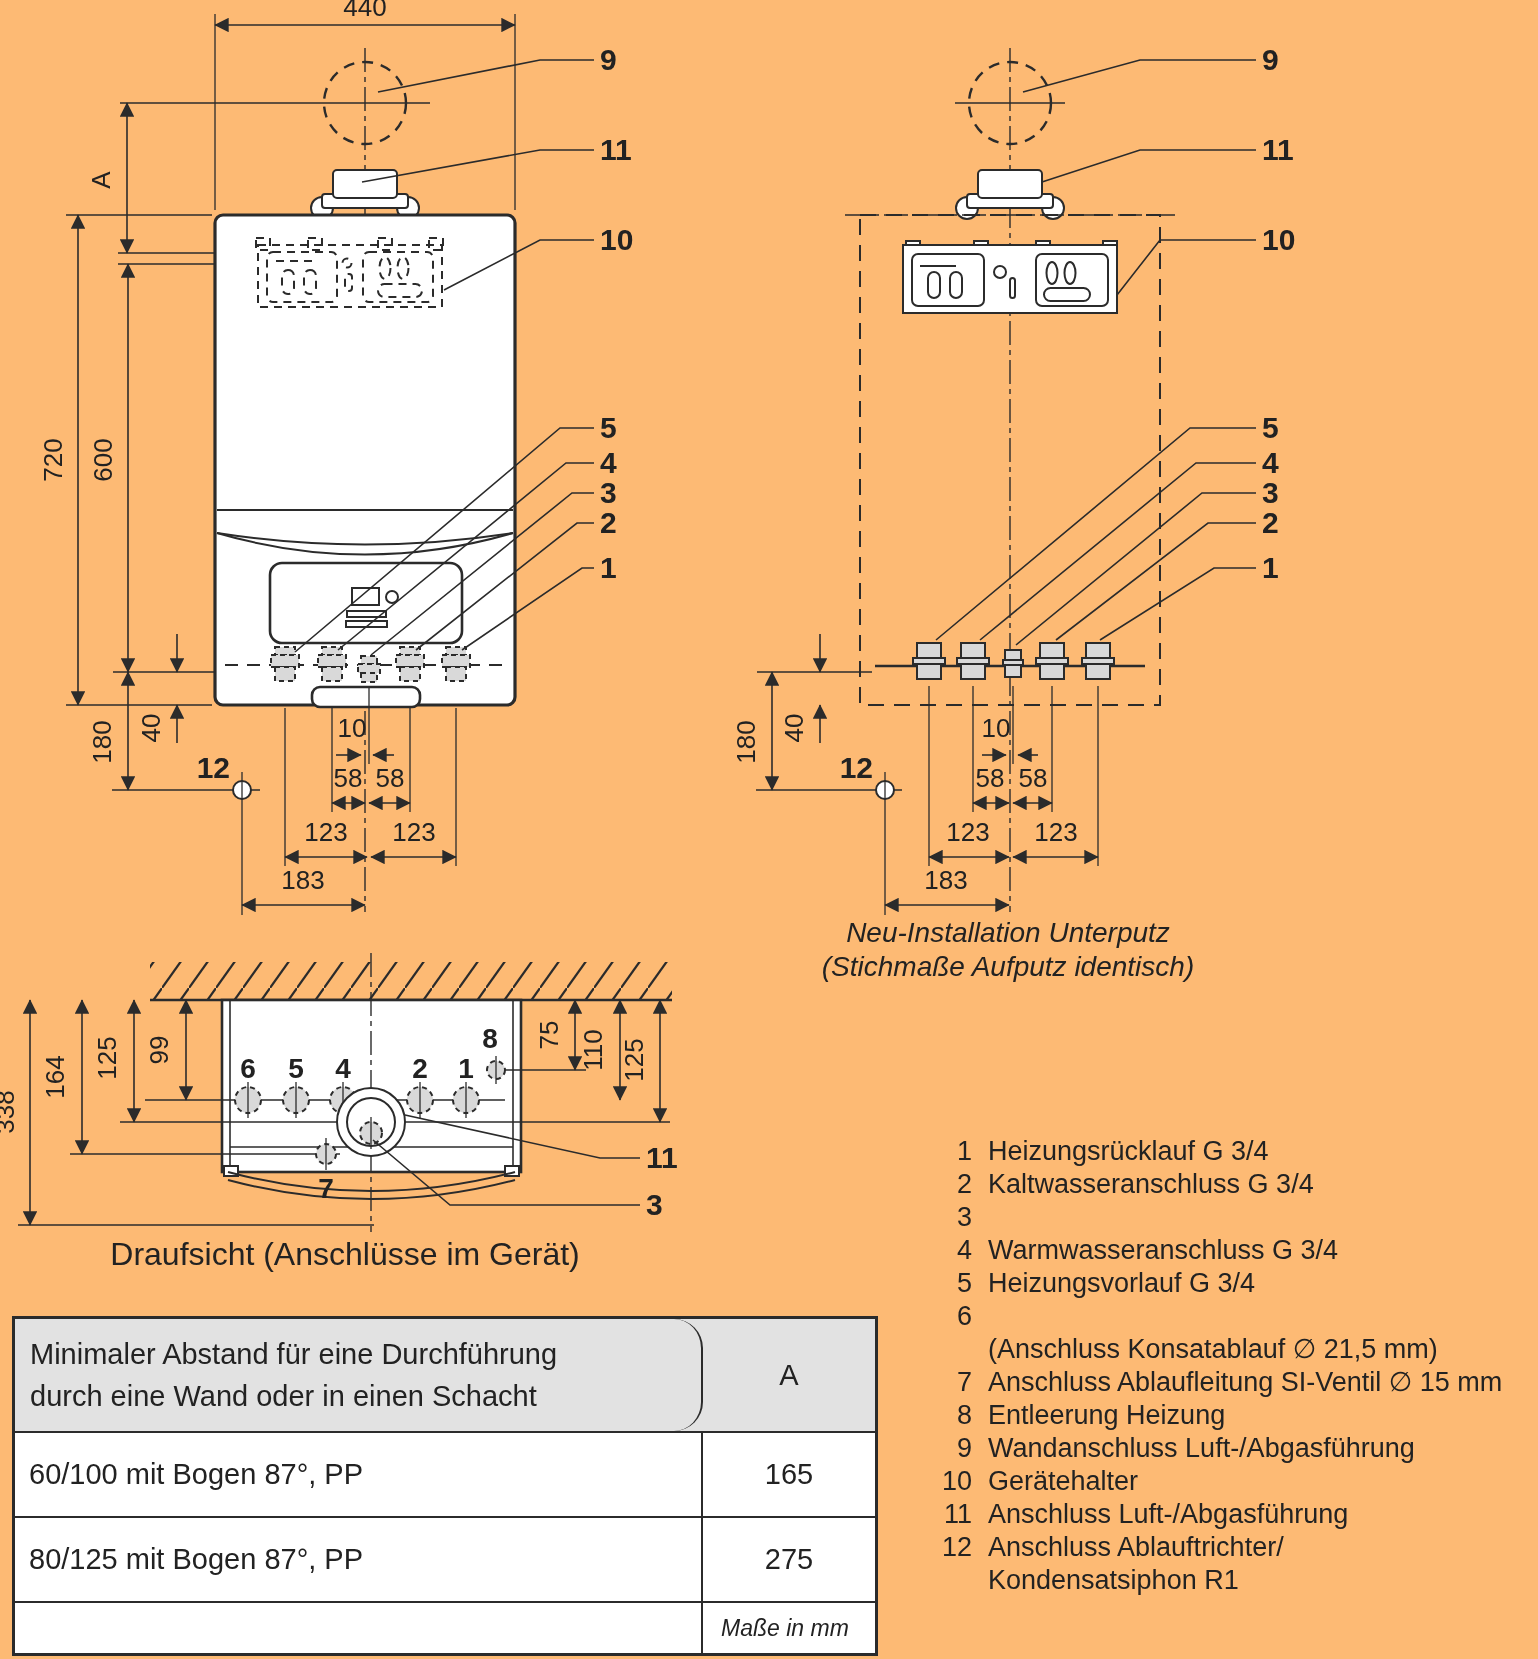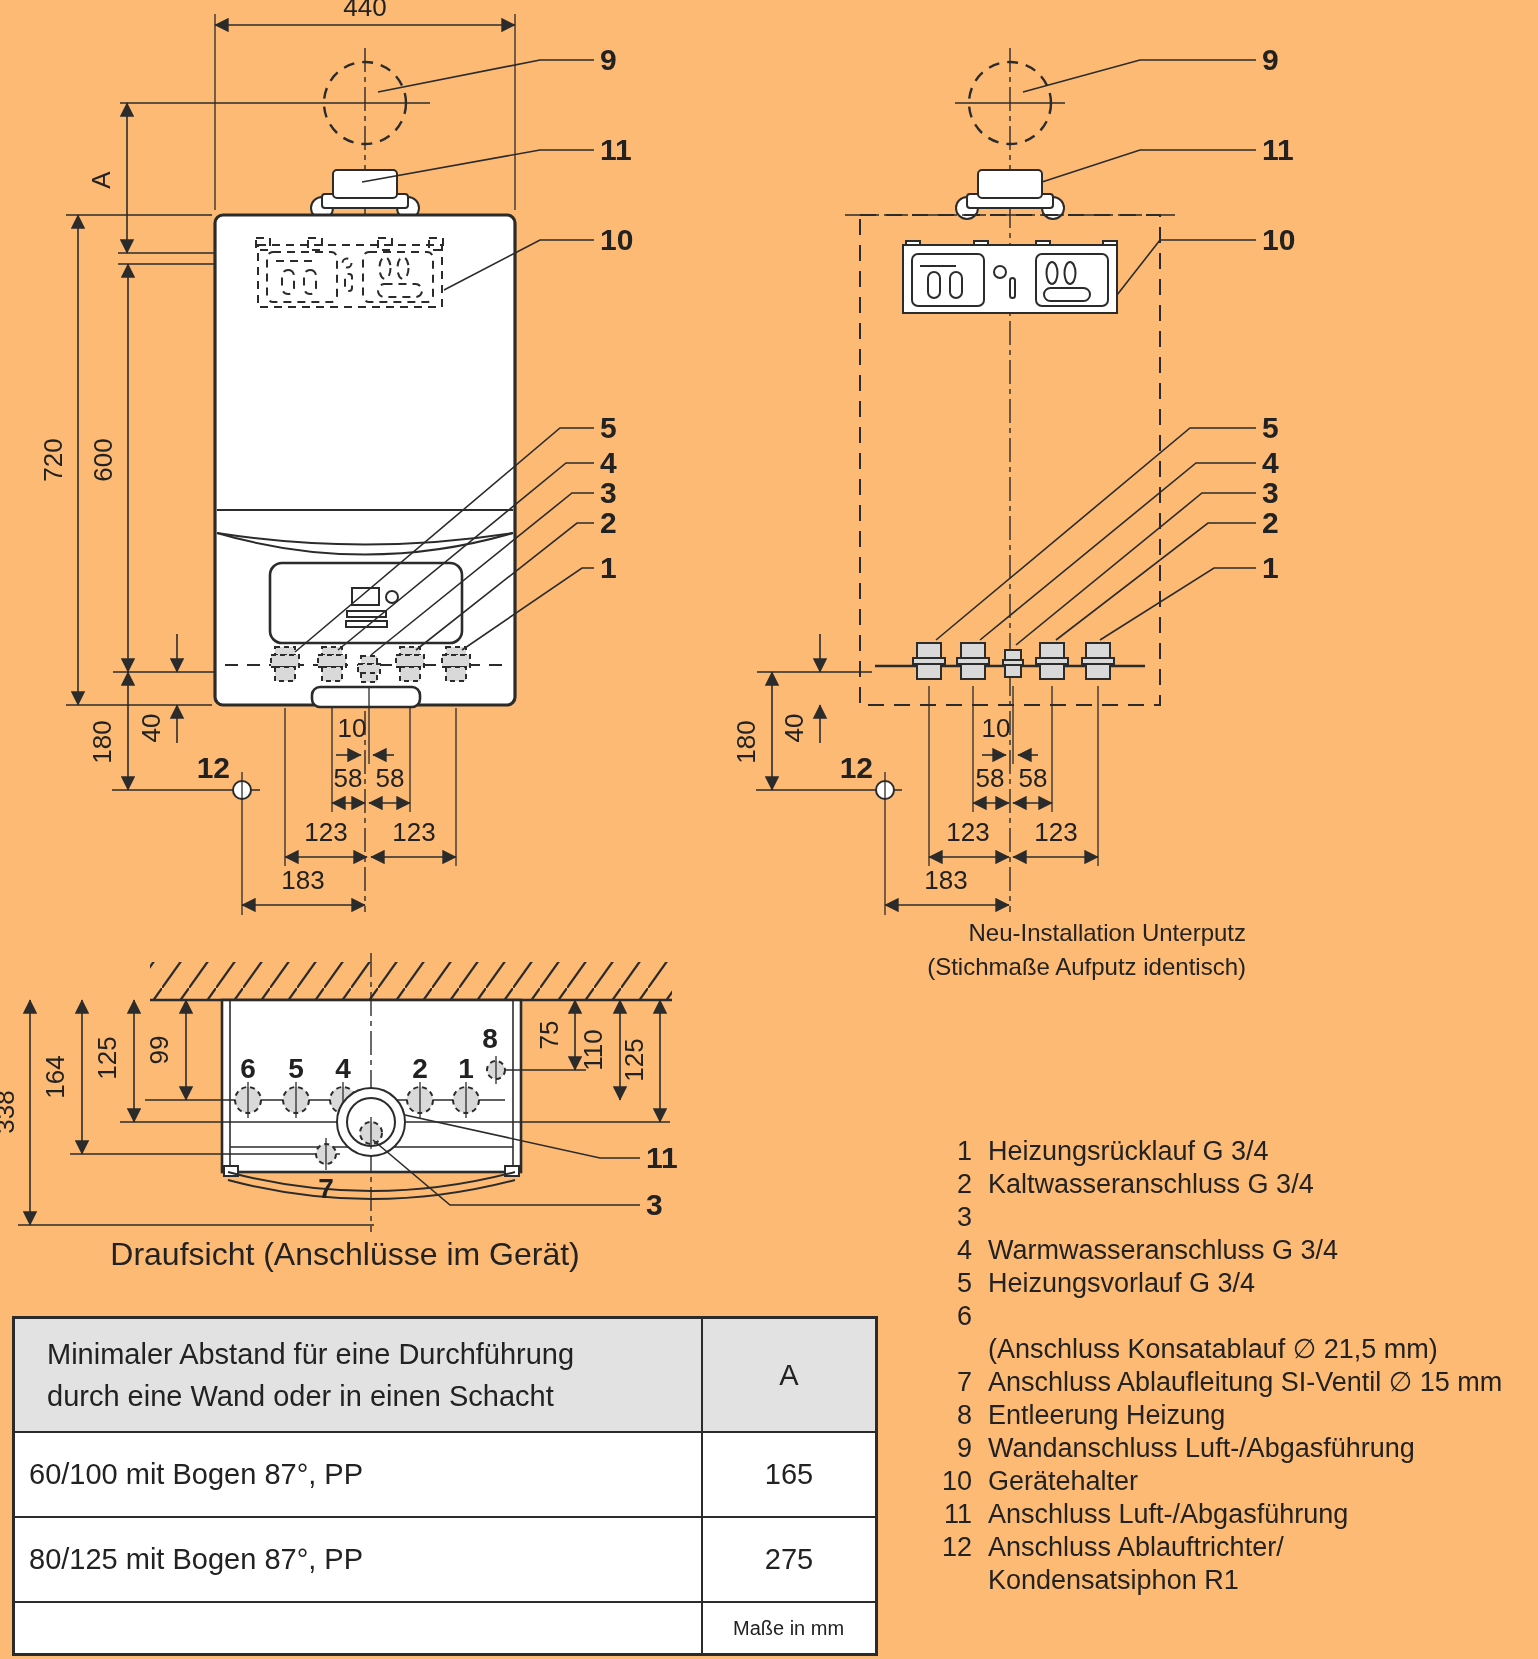--- a/index.html
+++ b/index.html
@@ -23,32 +23,32 @@
   .t-dim{font-size:26px;}
   .t-call{font-size:30px;font-weight:bold;}
   .t-lab{font-size:28px;font-weight:bold;}
   
   .dtable{position:absolute;left:12px;top:1316px;width:866px;border:3px solid #2b2b2b;
           font-size:29px;color:#222;background:#fff;box-sizing:border-box;}
   .tr{display:flex;border-top:2px solid #2b2b2b;}
   .tr:first-child{border-top:none;}
   .th{background:#e2e2e2;}
   .c1{width:688px;border-right:2px solid #2b2b2b;padding:25px 14px;box-sizing:border-box;}
-  .th .c1{padding:14px 32px;line-height:1.45;}
+  .th .c1{padding:14px 15px;line-height:1.45;border-radius:29px;}
   .c2{flex:1;display:flex;align-items:center;justify-content:center;}
   .tf .c1{min-height:50px;}
-  .tf .c2{justify-content:flex-start;padding-left:30px;font-size:20px;}
+  .tf .c2{justify-content:flex-start;padding-left:18px;font-size:23px;font-style:italic;}
   
   .legend{position:absolute;left:880px;top:1135px;width:656px;font-size:27px;line-height:33px;color:#222;}
   .lg-row{display:flex;}
   .lg-num{width:92px;text-align:right;padding-right:16px;flex:none;}
   .lg-txt{flex:1;}
   
-  .rv-caption{position:absolute;left:770px;top:916px;width:476px;text-align:right;
-              font-size:24px;line-height:34px;color:#222;}
+  .rv-caption{position:absolute;left:770px;top:916px;width:476px;text-align:center;
+              font-size:28px;line-height:34px;color:#222;font-style:italic;}
   .tv-caption{position:absolute;left:110px;top:1236px;width:470px;text-align:center;
               font-size:32px;color:#222;}
 </style>
 </head>
 <body>
 
 <div id="stage">
 
 <svg width="1538" height="1659" viewBox="0 0 1538 1659">
   <defs>

